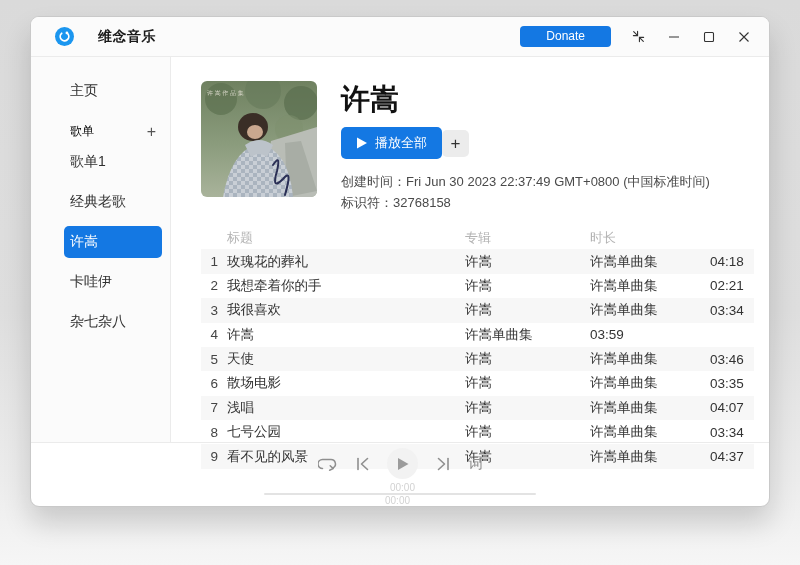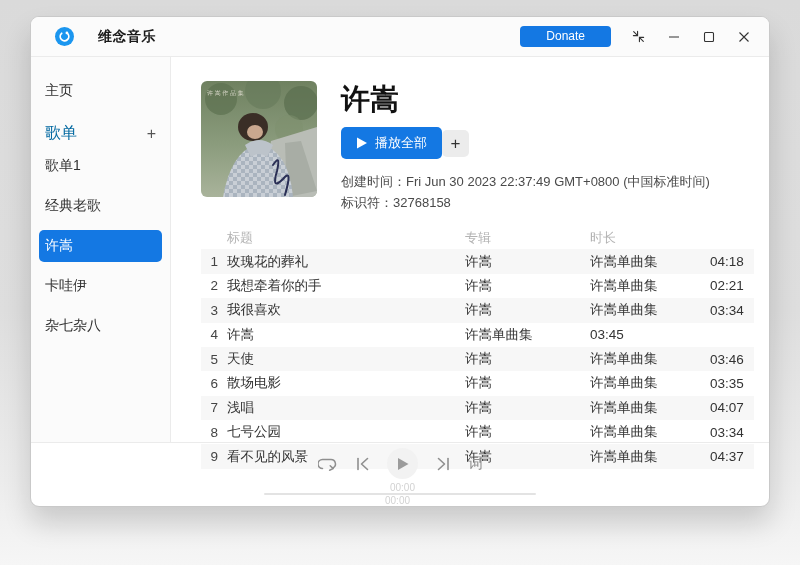--- a/index.html
+++ b/index.html
@@ -22,27 +22,27 @@
   .app-title { font-size:14px; font-weight:bold; color:#1a1a1a; letter-spacing:.5px; }
   .titlebar-right { display:flex; align-items:center; gap:20px; }
   .donate-btn { background:#1478e3; color:#fff; font-size:12px; border:none; border-radius:4px;
     padding:3px 26px 4px; cursor:pointer; font-family:inherit; }
   .win-icon { width:15px; height:15px; display:flex; align-items:center; justify-content:center;
     color:#333; cursor:pointer; }
 
   
   .body { flex:1 1 auto; display:flex; min-height:0; }
   .sidebar { width:140px; flex:0 0 140px; background:#fbfbfb; border-right:1px solid #ebebeb;
-    padding-top:18px; }
+    padding-top:18px;padding-left:25px; }
   .side-item { margin:0 8px 8px; padding:7px 6px; font-size:14px; color:#2f2f2f;
     border-radius:5px; cursor:pointer; }
   .side-item.selected { background:#1478e3; color:#fff; }
   .side-section { display:flex; align-items:center; justify-content:space-between;
     margin:16px 14px 6px; }
-  .side-section-label { font-size:16px; color:#0369a1; }
+  .side-section-label { font-size:12px; color:#000000; }
   .side-add { font-size:16px; color:#555; line-height:1; cursor:pointer; }
 
   .main { flex:1 1 auto; padding:24px 15px 0 30px; min-width:0; display:flex; flex-direction:column; }
 
   
   .pl-header { display:flex; }
   .cover { width:116px; height:116px; border-radius:6px; overflow:hidden; flex:0 0 116px; }
   .pl-meta { margin-left:24px; padding-top:2px; }
   .pl-title { font-size:29px; font-weight:bold; color:#111; line-height:1.15; }
   .pl-actions { display:flex; align-items:center; margin:11px 0 12px; }
@@ -217,21 +217,21 @@
                 <span class="c-title">我很喜欢</span>
                 <span class="c-artist">许嵩</span>
                 <span class="c-album">许嵩单曲集</span>
                 <span class="c-dur">03:34</span>
               </div>
 
               <div class="t-row track-row">
                 <span class="c-idx">4</span>
                 <span class="c-artist">许嵩</span>
                 <span class="c-album">许嵩单曲集</span>
-                <span class="c-dur">03:45</span>
+                <span class="c-dur">03:59</span>
               </div>
 
               <div class="t-row track-row">
                 <span class="c-idx">5</span>
                 <span class="c-title">天使</span>
                 <span class="c-artist">许嵩</span>
                 <span class="c-album">许嵩单曲集</span>
                 <span class="c-dur">03:46</span>
               </div>
 

